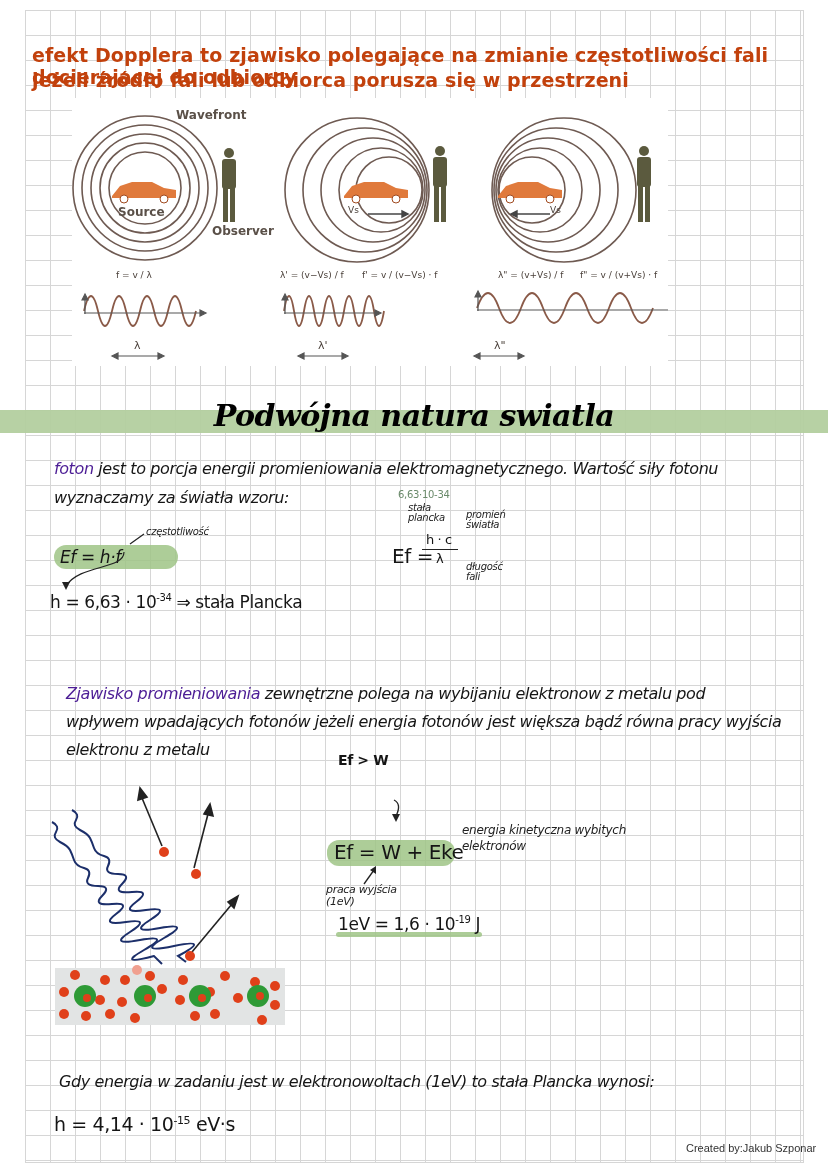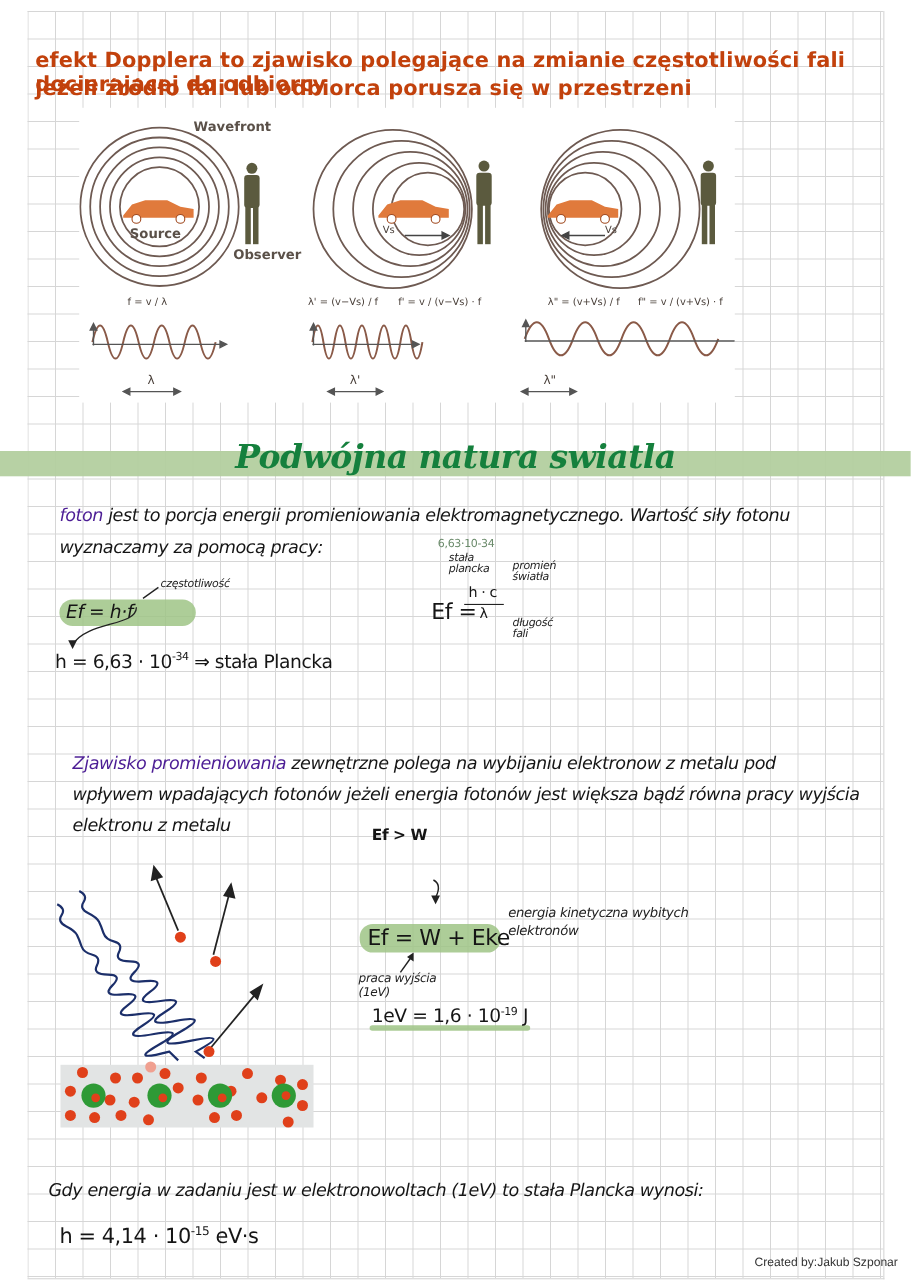--- a/index.html
+++ b/index.html
@@ -9,21 +9,21 @@
       linear-gradient(to right,#d6d6d6 1px,transparent 1px),
       linear-gradient(to bottom,#d6d6d6 1px,transparent 1px);
     background-size:25px 25px;
     border-right:1px solid #d6d6d6;border-bottom:1px solid #d6d6d6;}
   .abs{position:absolute;}
   .print{font-family:"DejaVu Sans",sans-serif;font-size:19px;font-weight:bold;color:#c2410c;letter-spacing:0.1px;}
   .hand{font-family:"DejaVu Sans",sans-serif;font-size:16px;color:#151515;font-style:italic;letter-spacing:-0.4px;}
   .hand-sm{font-family:"DejaVu Sans",sans-serif;font-size:10px;color:#222;font-style:italic;letter-spacing:-0.3px;line-height:10px;}
   .green-word{color:#4c1d95;}
   .band{position:absolute;left:0;top:410px;width:828px;height:23px;background:#b3cf9f;opacity:0.95;}
-  .title{position:absolute;left:0;top:398px;width:828px;text-align:center;font-family:"DejaVu Serif",serif;font-style:italic;font-weight:bold;font-size:30px;color:#15803d;letter-spacing:-0.5px;}
+  .title{position:absolute;left:0;top:398px;width:828px;text-align:center;font-family:"DejaVu Serif",serif;font-style:italic;font-weight:bold;font-size:30px;color:#000000;letter-spacing:-0.5px;}
   .pill{position:absolute;background:#9fc486;border-radius:12px;opacity:0.85;}
   .img-box{position:absolute;background:#ffffff;}
   .lbl{font-family:"DejaVu Sans",sans-serif;font-weight:bold;color:#5a5048;font-size:12px;}
   .formula{font-family:"DejaVu Sans",sans-serif;font-weight:normal;color:#4a403a;font-size:9px;}
   .credit{position:absolute;left:686px;top:1142px;font-family:Liberation Sans, sans-serif;font-size:11px;color:#333;}
 </style>
 </head>
 <body>
 
 <div class="grid"></div>
@@ -142,21 +142,21 @@
   <div class="abs formula" style="left:508px;top:172px;">f" = v / (v+Vs) · f</div>
   <div class="abs formula" style="left:62px;top:241px;font-size:11px;">λ</div>
   <div class="abs formula" style="left:246px;top:241px;font-size:11px;">λ'</div>
   <div class="abs formula" style="left:422px;top:241px;font-size:11px;">λ"</div>
 </div>
 
 <div class="band"></div>
 <div class="title">Podwójna natura swiatla</div>
 
 <div class="abs hand" style="left:54px;top:459px;"><span class="green-word">foton</span><span> jest to porcja energii promieniowania elektromagnetycznego. Wartość siły fotonu</span></div>
-<div class="abs hand" style="left:54px;top:488px;">wyznaczamy za pomocą pracy:</div>
+<div class="abs hand" style="left:54px;top:488px;">wyznaczamy za światła wzoru:</div>
 
 <div class="pill" style="left:54px;top:545px;width:124px;height:24px;"></div>
 <div class="abs hand" style="left:60px;top:547px;font-size:17px;">Ef = h·f</div>
 <div class="abs hand-sm" style="left:146px;top:527px;">częstotliwość</div>
 <svg class="abs" style="left:60px;top:530px;" width="100" height="70">
   <path d="M84 4 L70 14" stroke="#222" stroke-width="1.2" fill="none"></path>
   <path d="M64 22 C64 40 20 34 6 56" stroke="#222" stroke-width="1.2" fill="none"></path>
   <polygon points="2,52 6,60 10,52" fill="#222"></polygon>
 </svg>
 <div class="abs hand" style="left:50px;top:592px;font-size:17px;font-style:normal;"><span>h = 6,63 · 10</span><sup style="font-size:10px;">-34</sup> <span>⇒ stała Plancka</span></div>
@@ -240,16 +240,16 @@
 <div class="abs hand" style="left:334px;top:840px;font-size:20px;font-style:normal;">Ef = W + Eke</div>
 <div class="abs hand-sm" style="left:462px;top:822px;width:180px;font-size:12px;line-height:16px;">energia kinetyczna wybitych elektronów</div>
 <div class="abs hand-sm" style="left:326px;top:884px;width:90px;font-size:11px;line-height:12px;">praca wyjścia (1eV)</div>
 <svg class="abs" style="left:360px;top:866px;" width="20" height="22">
   <line x1="4" y1="18" x2="14" y2="4" stroke="#222" stroke-width="1.3"></line>
     <polygon points="10,4 16,0 16,8" fill="#222"></polygon>
 </svg>
 <div class="abs" style="left:336px;top:932px;width:146px;height:5px;background:#9fc486;opacity:0.85;border-radius:3px;"></div>
 <div class="abs hand" style="left:338px;top:914px;font-size:17px;font-style:normal;"><span>1eV = 1,6 · 10</span><sup style="font-size:10px;">-19</sup> <span>J</span></div>
 
-<div class="abs hand" style="left:44px;top:1072px;">Gdy energia w zadaniu jest w elektronowoltach (1eV) to stała Plancka wynosi:</div>
+<div class="abs hand" style="left:59px;top:1072px;">Gdy energia w zadaniu jest w elektronowoltach (1eV) to stała Plancka wynosi:</div>
 <div class="abs hand" style="left:54px;top:1113px;font-size:19px;font-style:normal;"><span>h = 4,14 · 10</span><sup style="font-size:11px;">-15</sup> <span>eV·s</span></div>
 
 <div class="credit">Created by:Jakub Szponar</div>
 
 </body></html>

